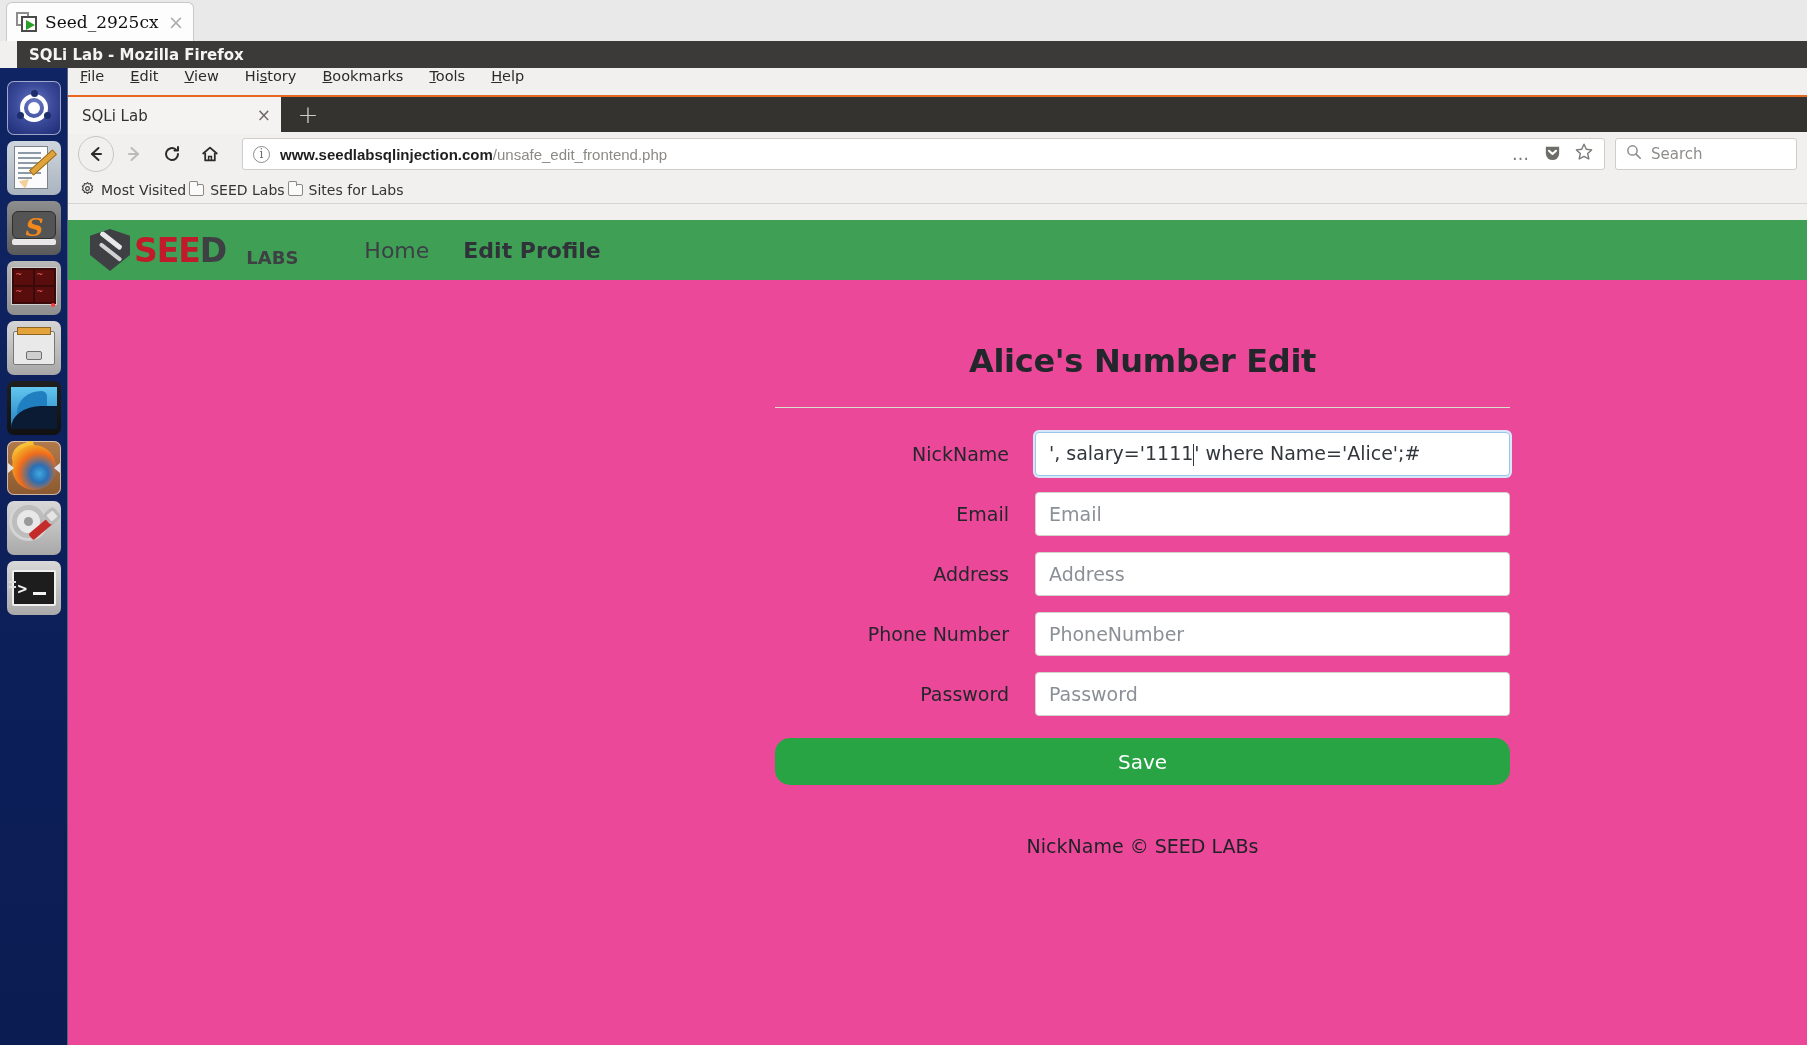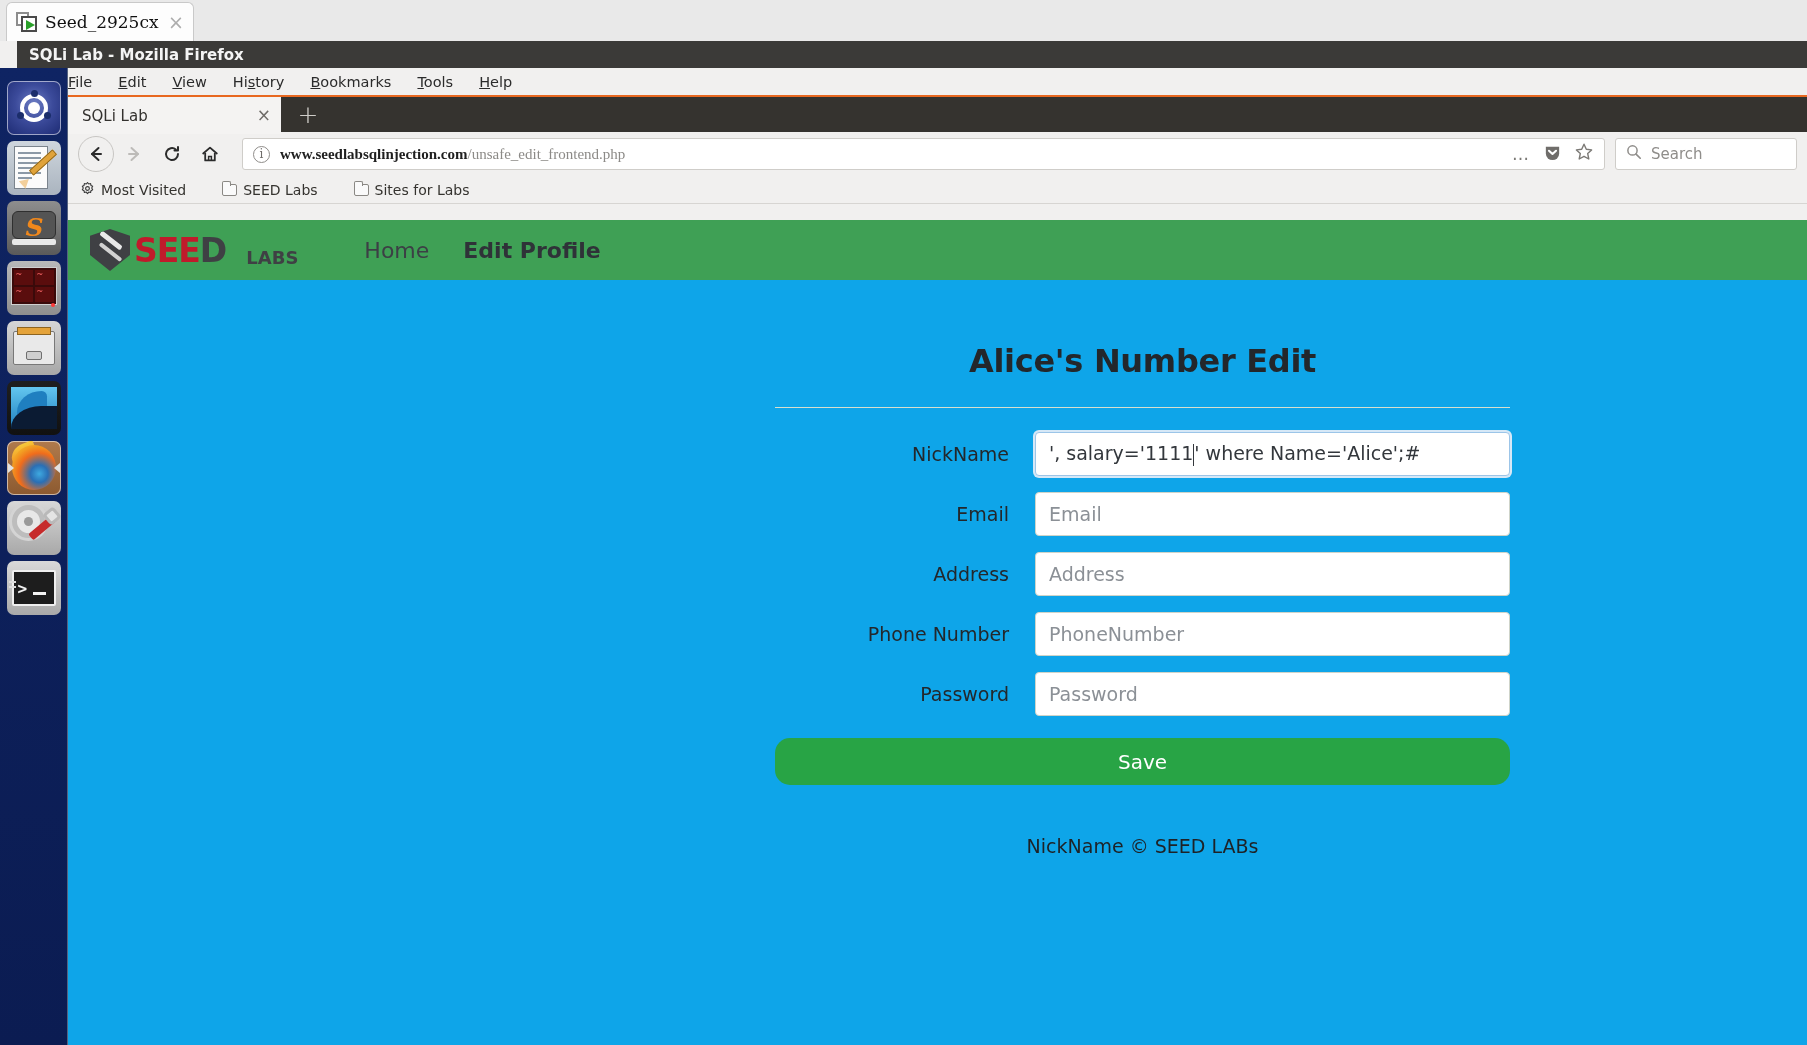--- a/index.html
+++ b/index.html
@@ -146,22 +146,22 @@
   .ic-terminal .pr { position:absolute; left:11px; top:18px; color:#f3f3f3; font-size:16px; font-weight:bold;
       font-family:"DejaVu Sans Mono", monospace; }
   .ic-terminal .ul { position:absolute; left:26px; top:31px; width:13px; height:3px; background:#f3f3f3; }
 
   
   #ff-chrome {
     position: absolute; left: 68px; top: 27px; right: 0; height: 152px;
     background: #f1f0ef;
   }
   #menubar {
-    height: 27px; background: #f1f0ef; display: flex; align-items: center;
-    gap: 26px;
+    height: 27px; background: #f1f0ef; display: flex; align-items: flex-start;
+    padding-left: 12px; gap: 26px;
   }
   #menubar .m {
     font-size: 14.5px; color: #2b2b2b;
     font-family: "DejaVu Sans", "Liberation Sans", sans-serif;
   }
   #menubar .m u { text-decoration: underline; }
 
   #tabstrip {
     height: 37px; background: #35332f; position: relative;
     border-top: 2px solid #e86820;
@@ -193,46 +193,46 @@
   .navbtn svg { display:block; }
 
   #urlbar {
     flex: 1; height: 32px; margin: 0 8px 0 12px; background: #ffffff;
     border: 1px solid #cfcdc9; border-radius: 3px;
     display: flex; align-items: center; padding: 0 10px; gap: 10px;
   }
   #urlbar .info { width: 17px; height: 17px; border: 1.6px solid #8f8d8a; border-radius: 50%;
       color:#6f6d6a; font-size:12px; line-height:14px; text-align:center; font-family:"DejaVu Serif",serif; flex:none;}
   #urlbar .urltext { font-size: 15px; color: #8c8a87; white-space: nowrap;
-      font-family: Liberation Serif, serif; }
+      font-family: Liberation Sans, sans-serif; }
   #urlbar .urltext b { color: #1f1f1f; font-weight: 600; }
   #urlbar .right { margin-left: auto; display:flex; align-items:center; gap: 12px; }
   #urlbar .dots { color:#7b7975; font-size: 17px; letter-spacing:2px; line-height: 10px;}
 
   #searchbox {
     width: 182px; height: 32px; background: #ffffff; border: 1px solid #cfcdc9; border-radius: 3px;
     display: flex; align-items: center; gap: 9px; padding: 0 10px;
   }
   #searchbox .lbl { font-size: 15px; color: #8f8d8a; font-family: "DejaVu Sans", sans-serif; }
 
   #bookmarkbar {
-    height: 28px; background: #f1f0ef; display:flex; align-items:center; gap: 36px; padding-left: 12px;
+    height: 28px; background: #f1f0ef; display:flex; align-items:center; gap: 3px; padding-left: 12px;
     border-bottom: 1px solid #d7d5d2;
   }
   #bookmarkbar .bm { display: flex; align-items: center; gap: 6px; font-size: 14px; color: #35332f;
       font-family: "DejaVu Sans", "Liberation Sans", sans-serif; }
   .folder-ico { width: 15px; height: 12px; border: 1.4px solid #8a8884; border-radius: 1px 2px 2px 2px;
       position: relative; background: #fafafa; }
   .folder-ico::before { content:""; position:absolute; left:-1px; top:-4px; width: 7px; height: 4px;
       background:#fafafa; border: 1.4px solid #8a8884; border-bottom: none; border-radius: 2px 2px 0 0; }
 
   
   #page {
     position: absolute; left: 68px; top: 179px; right: 0; bottom: 0;
-    background: #0ea5e9; overflow: hidden;
+    background: #ec4899; overflow: hidden;
   }
   #site-header {
     height: 60px; background: #3fa055; display: flex; align-items: center; padding-left: 22px; gap: 0;
   }
   #logo { display: flex; align-items: center; gap: 0; margin-right: 66px; }
   #logo .shield {
     width: 40px; height: 42px; background: #3f4044; position: relative;
     clip-path: polygon(50% 0%, 100% 16%, 100% 62%, 50% 100%, 0% 62%, 0% 16%);
     margin-right: 4px;
   }

